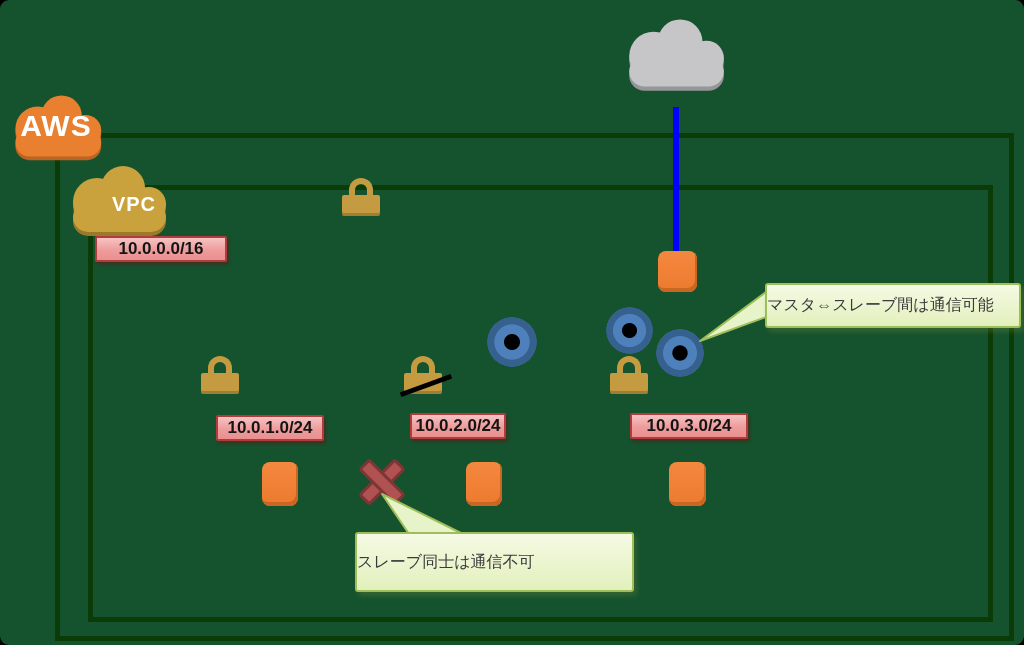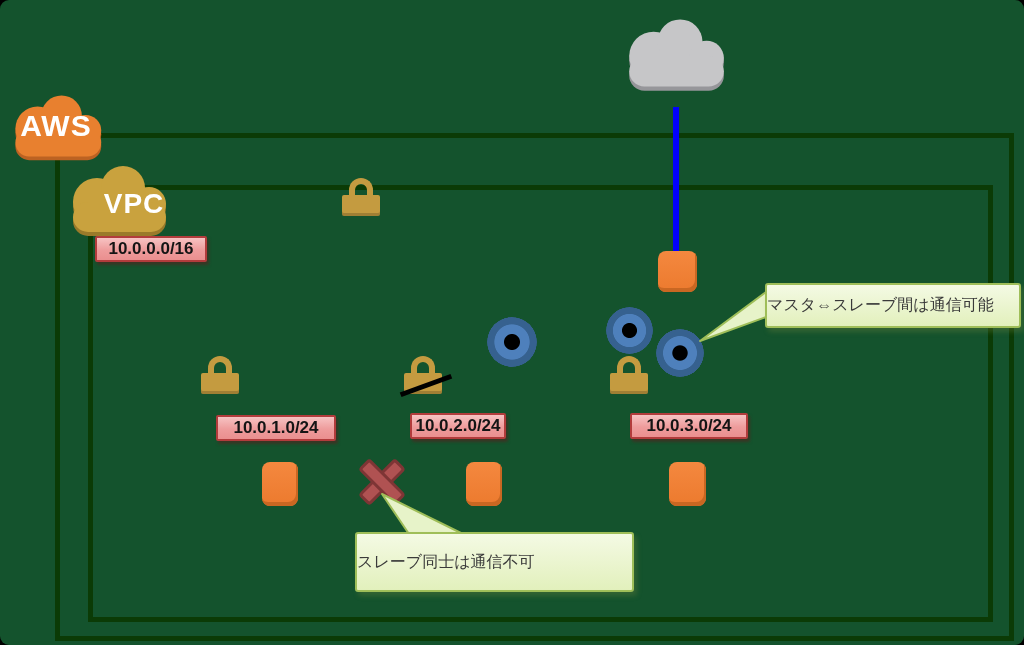--- a/index.html
+++ b/index.html
@@ -15,21 +15,21 @@
   
   #net-line{position:absolute;left:673px;top:107px;width:6px;height:147px;background:#0202FD;z-index:2;}
   
   .cloud{position:absolute;z-index:3;}
   .cloud svg{display:block;width:100%;height:100%;}
   #cloud-internet{left:617px;top:13px;width:114px;height:80px;}
   #cloud-aws{left:0px;top:90px;width:112px;height:72px;}
   #cloud-vpc{left:61px;top:160px;width:112px;height:78px;}
   .cloud-label{position:absolute;left:0;right:0;text-align:center;color:#fff;font-weight:bold;letter-spacing:1px;}
   #cloud-aws .cloud-label{top:50%;transform:translateY(-50%);font-size:30px;}
-  #cloud-vpc .cloud-label{top:56%;transform:translateY(-50%);font-size:28px;padding-left:34px;}
+  #cloud-vpc .cloud-label{top:56%;transform:translateY(-50%);font-size:20px;padding-left:34px;}
   
   .lock{position:absolute;width:38px;height:38px;z-index:4;}
   .lock .shackle{position:absolute;left:7px;top:0;width:24px;height:24px;border:6px solid #C49B40;border-bottom:none;border-radius:12px 12px 0 0;box-sizing:border-box;}
   .lock .lbody{position:absolute;left:0;top:17px;width:38px;height:21px;background:#C49B40;border-radius:2px;box-shadow:inset 0 -3px 0 rgba(0,0,0,.18);}
   .lock .slash{position:absolute;left:-5px;top:27px;width:54px;height:5px;background:#000;transform:rotate(-20deg);}
   #lock-top{left:342px;top:178px;}
   #lock-s1{left:201px;top:356px;}
   #lock-s2{left:404px;top:356px;}
   #lock-s3{left:610px;top:356px;}
   
@@ -50,23 +50,23 @@
   #xmark{position:absolute;left:357px;top:457px;width:50px;height:50px;z-index:4;}
   .xbar{position:absolute;left:17px;top:-1px;width:16px;height:52px;background:#B05252;border:3px solid #7E3535;border-radius:4px;box-sizing:border-box;}
   .xbar.a{transform:rotate(45deg);}
   .xbar.b{transform:rotate(-45deg);}
   
   .cidr{position:absolute;height:26px;line-height:22px;text-align:center;z-index:4;
     font-size:17px;font-weight:700;color:#141414;
     background:linear-gradient(180deg,#F7C3C3,#EE9C9C 55%,#EA8F8F);
     border:2px solid #B23C3C;border-radius:2px;box-sizing:border-box;
     box-shadow:2px 3px 3px rgba(90,30,30,.55);}
-  #cidr-vpc{left:95px;top:236px;width:112px;}
+  #cidr-vpc{left:95px;top:236px;width:132px;}
   #cidr-top{left:374px;top:224px;width:118px;}
-  #cidr-1{left:216px;top:415px;width:120px;}
+  #cidr-1{left:216px;top:415px;width:108px;}
   #cidr-2{left:410px;top:413px;width:96px;}
   #cidr-3{left:630px;top:413px;width:118px;}
   
   #tails{position:absolute;left:0;top:0;width:1024px;height:645px;z-index:5;pointer-events:none;}
   .callout{position:absolute;z-index:6;display:flex;align-items:center;
     background:linear-gradient(180deg,#F4FAE4,#E2F0BC);
     border:2px solid #9FBE59;border-radius:3px;box-sizing:border-box;
     font-size:16px;color:#3A3A3A;
     box-shadow:3px 4px 5px rgba(110,130,60,.35);}
   #callout-master{left:765px;top:283px;width:256px;height:45px;}

